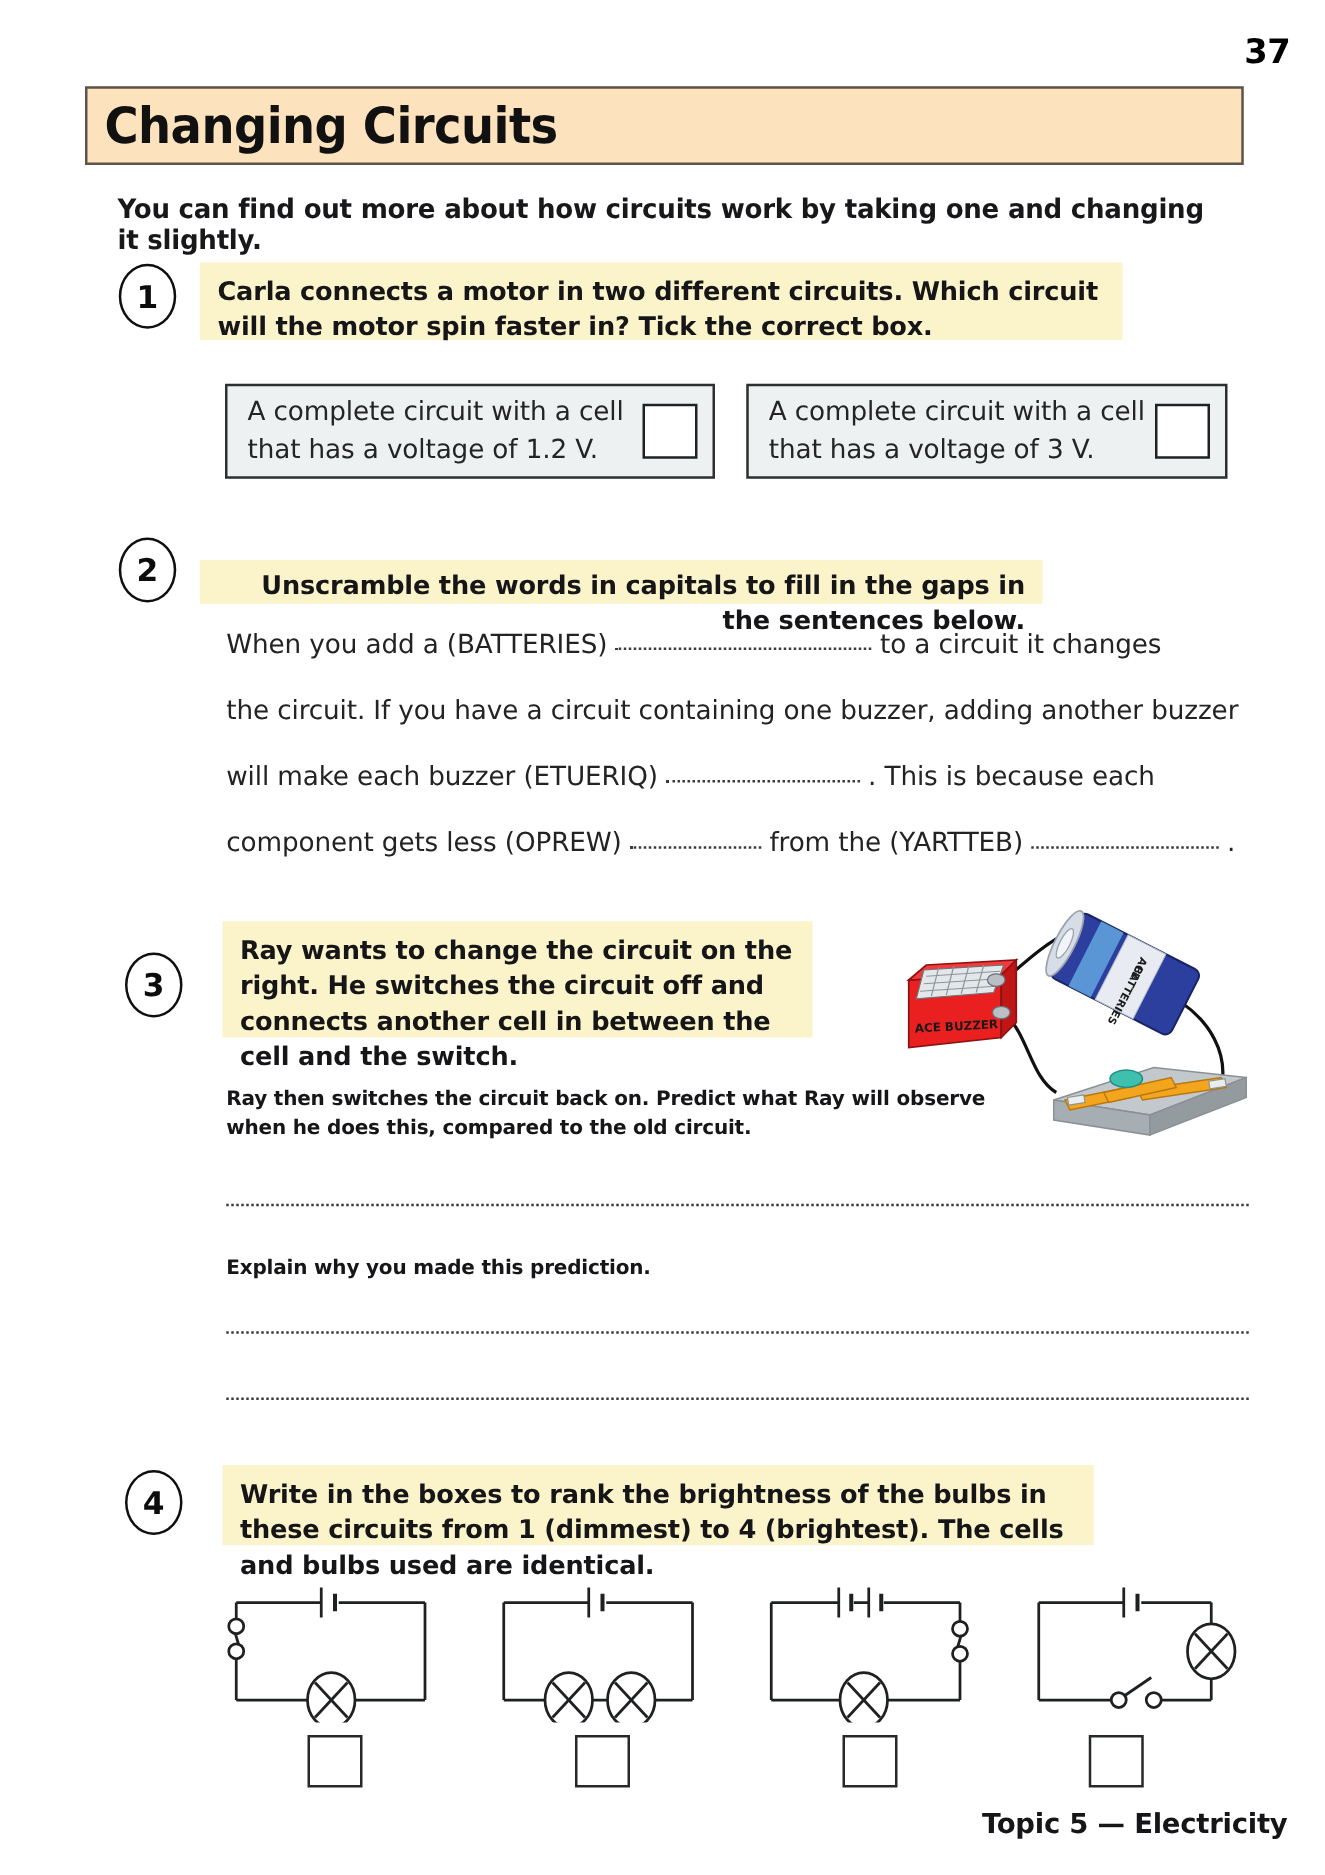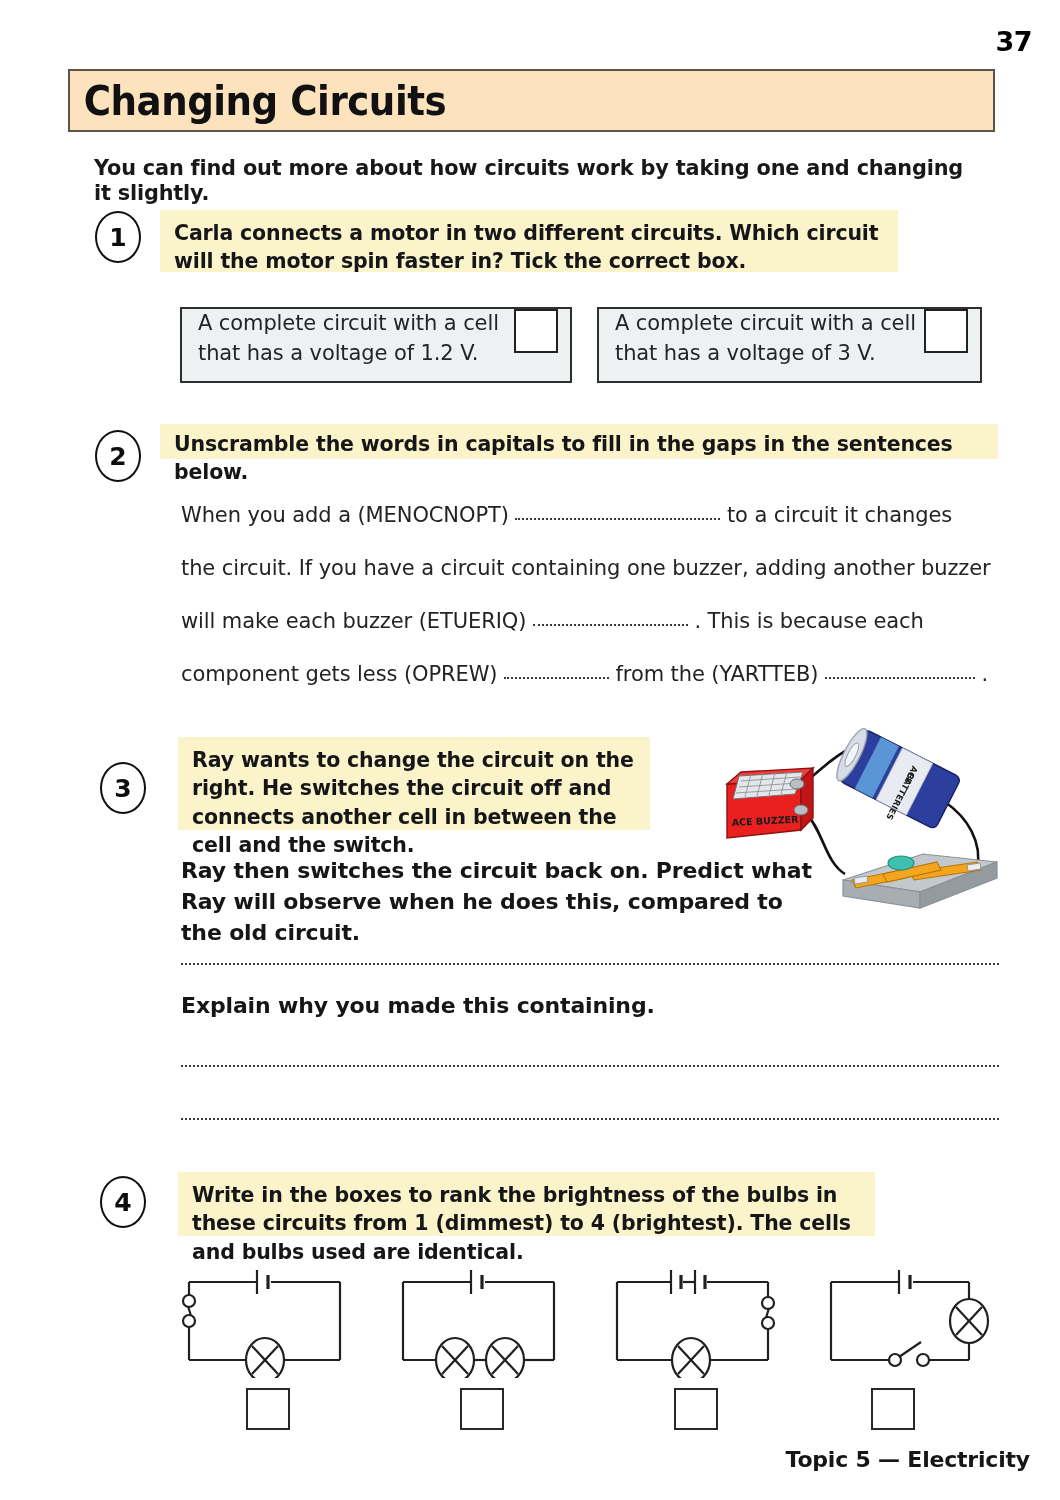--- a/index.html
+++ b/index.html
@@ -100,20 +100,21 @@
     letter-spacing: -0.15px;
   }
 
   
   .opt-panel {
     position: absolute;
     background: #edf1f2;
     border: 2.4px solid #2d2f31;
     box-sizing: border-box;
     display: flex;
+    align-items: center;
     padding: 0 12px 0 16px;
   }
   .opt-panel .opt-text {
     font-size: 21px;
     line-height: 1.42;
     color: #242426;
     flex: 1;
     letter-spacing: -0.1px;
   }
   .tickbox {
@@ -137,25 +138,26 @@
   .dots {
     display: inline-block;
     border-bottom: 2.6px dotted #3a3a3c;
     vertical-align: 2px;
     height: 14px;
   }
 
   
   .body-text {
     position: absolute;
-    font-size: 22px;
+    font-size: 16px;
     font-weight: 700;
     line-height: 1.42;
     color: #161618;
     letter-spacing: -0.15px;
+    margin-top: 13px;
   }
 
   
   .rule {
     position: absolute;
     height: 0;
     border-bottom: 2.6px dotted #3c3c3e;
   }
 
   
@@ -203,24 +205,24 @@
     <span class="opt-text">A complete circuit with a cell that has a voltage of 1.2 V.</span>
     <span class="tickbox"></span>
   </div>
 
   <div class="opt-panel" style="left:597px; top:307px; width:385px; height:76px;">
     <span class="opt-text">A complete circuit with a cell that has a voltage of 3 V.</span>
     <span class="tickbox"></span>
   </div>
 
   <div class="qnum" style="left:95px; top:430px;">2</div>
-  <div class="prompt" style="left:160px; top:424px; width:838px; height:35px; padding-top:6px;">Unscramble the words in capitals to fill in the gaps in the sentences below.</div>
+  <div class="prompt" style="left:160px; top:448px; width:674px; height:35px; padding-top:6px;text-align:right;">Unscramble the words in capitals to fill in the gaps in the sentences below.</div>
 
   <div class="gap-line" style="left:181px; top:503px;">
-    <span>When you add a (MENOCNOPT)</span>
+    <span>When you add a (BATTERIES)</span>
     <span class="dots" style="width:205px"></span>
     <span>to a circuit it changes</span>
   </div>
 
   <div class="gap-line" style="left:181px; top:556px;">
     <span>the circuit.  If you have a circuit containing one buzzer, adding another buzzer</span>
   </div>
 
   <div class="gap-line" style="left:181px; top:609px;">
     <span>will make each buzzer (ETUERIQ)</span>
@@ -296,21 +298,21 @@
 
       <polygon points="178,152 232,140 236,148 182,160" fill="#f3a51e" stroke="#b8760c" stroke-width="1.1"></polygon>
       <ellipse cx="196" cy="141" rx="13" ry="7" fill="#3fbfae" stroke="#1e8f81" stroke-width="1.2"></ellipse>
 
       <polygon points="149,156 162,154 163,160 150,162" fill="#e9edf0" stroke="#8a9196" stroke-width="0.9"></polygon>
       <polygon points="262,143 275,141 276,147 263,149" fill="#e9edf0" stroke="#8a9196" stroke-width="0.9"></polygon>
     </g>
   </svg>
 
   <div class="rule" style="left:181px; top:963px; width:818px;"></div>
-  <div class="body-text" style="left:181px; top:990px; width:640px;">Explain why you made this containing.</div>
+  <div class="body-text" style="left:181px; top:990px; width:640px;">Explain why you made this prediction.</div>
   <div class="rule" style="left:181px; top:1065px; width:818px;"></div>
   <div class="rule" style="left:181px; top:1118px; width:818px;"></div>
 
   <div class="qnum" style="left:100px; top:1176px;">4</div>
   <div class="prompt" style="left:178px; top:1172px; width:697px; height:64px;">Write in the boxes to rank the brightness of the bulbs in these circuits from 1 (dimmest) to 4 (brightest).  The cells and bulbs used are identical.</div>
 
   <svg class="circuit-svg" style="left:175px; top:1268px;" width="180" height="110" viewBox="0 0 180 110">
     <g stroke="#1e2022" stroke-width="2.2" fill="none">
 
       <line x1="14" y1="14" x2="82" y2="14"></line>

